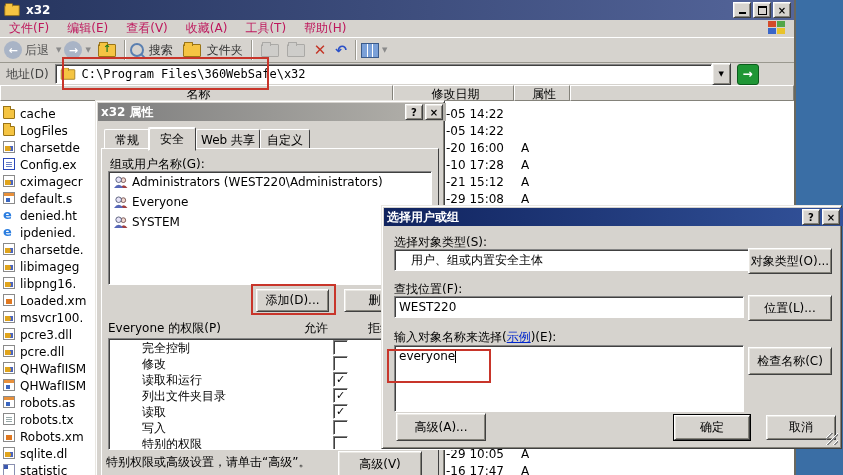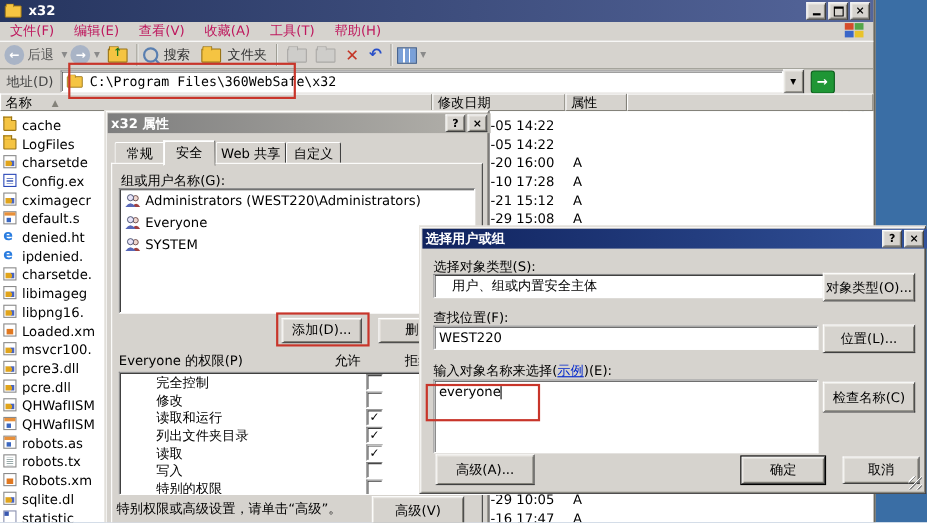--- a/index.html
+++ b/index.html
@@ -34,21 +34,21 @@
   .undo{color:#2a50c8;font-weight:bold;font-size:14px;margin:0 4px;}
   .views{width:16px;height:13px;background:linear-gradient(90deg,#7aa0d8 30%,#fff 30%,#fff 36%,#7aa0d8 36%,#7aa0d8 63%,#fff 63%,#fff 69%,#7aa0d8 69%);border:1px solid #3a5a8a;}
   .addrbar{position:absolute;left:0;top:63px;width:100%;height:22px;display:flex;align-items:center;}
   .addrlabel{color:#444;margin:0 6px;}
   .addrinput{position:relative;width:652px;height:18px;display:flex;align-items:center;padding-left:3px;}
   .pathtext{font-family:"DejaVu Sans Mono",monospace;font-size:12px;margin-left:5px;}
   .dropbtn{width:17px;height:20px;font-size:7px;}
   .gobtn{width:20px;height:19px;background:#1f9635;border:1px solid #0c5c1c;border-radius:3px;color:#fff;font-weight:bold;display:flex;align-items:center;justify-content:center;margin:0 4px 0 6px;}
   .golabel{color:#0c4a6e;margin-top:44px;}
   
-  .hdr{position:absolute;top:85px;height:16px;background:#d6d3ce;border:1px solid;border-color:#fff #84827a #84827a #fff;box-sizing:border-box;display:flex;align-items:center;padding-left:4px;font-size:12px;}
+  .hdr{position:absolute;top:85px;height:16px;background:#d6d3ce;border:1px solid;border-color:#fff #84827a #84827a #fff;box-sizing:border-box;display:flex;align-items:center;padding-left:4px;font-size:12px;flex-direction:column;}
   .filelist{position:absolute;left:0;top:101px;width:794px;height:374px;background:#fff;overflow:hidden;}
   .frow{position:absolute;left:0;width:794px;height:17px;}
   .fname{position:absolute;left:20px;top:2px;white-space:nowrap;}
   .fdate{position:absolute;left:446px;top:2px;white-space:nowrap;}
   .fattr{position:absolute;left:521px;top:2px;}
   .fi{position:absolute;left:3px;top:2px;width:12px;height:12px;box-sizing:border-box;}
   .fi[data-icon=folder]{background:#f5c442;border:1px solid #9a7416;height:10px;top:4px;border-radius:1px;}
   .fi[data-icon=folder]:before{content:"";position:absolute;left:-1px;top:-4px;width:6px;height:3px;background:#f5c442;border:1px solid #9a7416;border-bottom:none;}
   .fi[data-icon=gear]{background:#fff;border:1px solid #8a8a8a;}
   .fi[data-icon=gear]:after{content:"";position:absolute;left:1px;top:4px;width:8px;height:5px;background:radial-gradient(circle at 30% 55%,#e0a41c 52%,#4a64bc 58%);}

